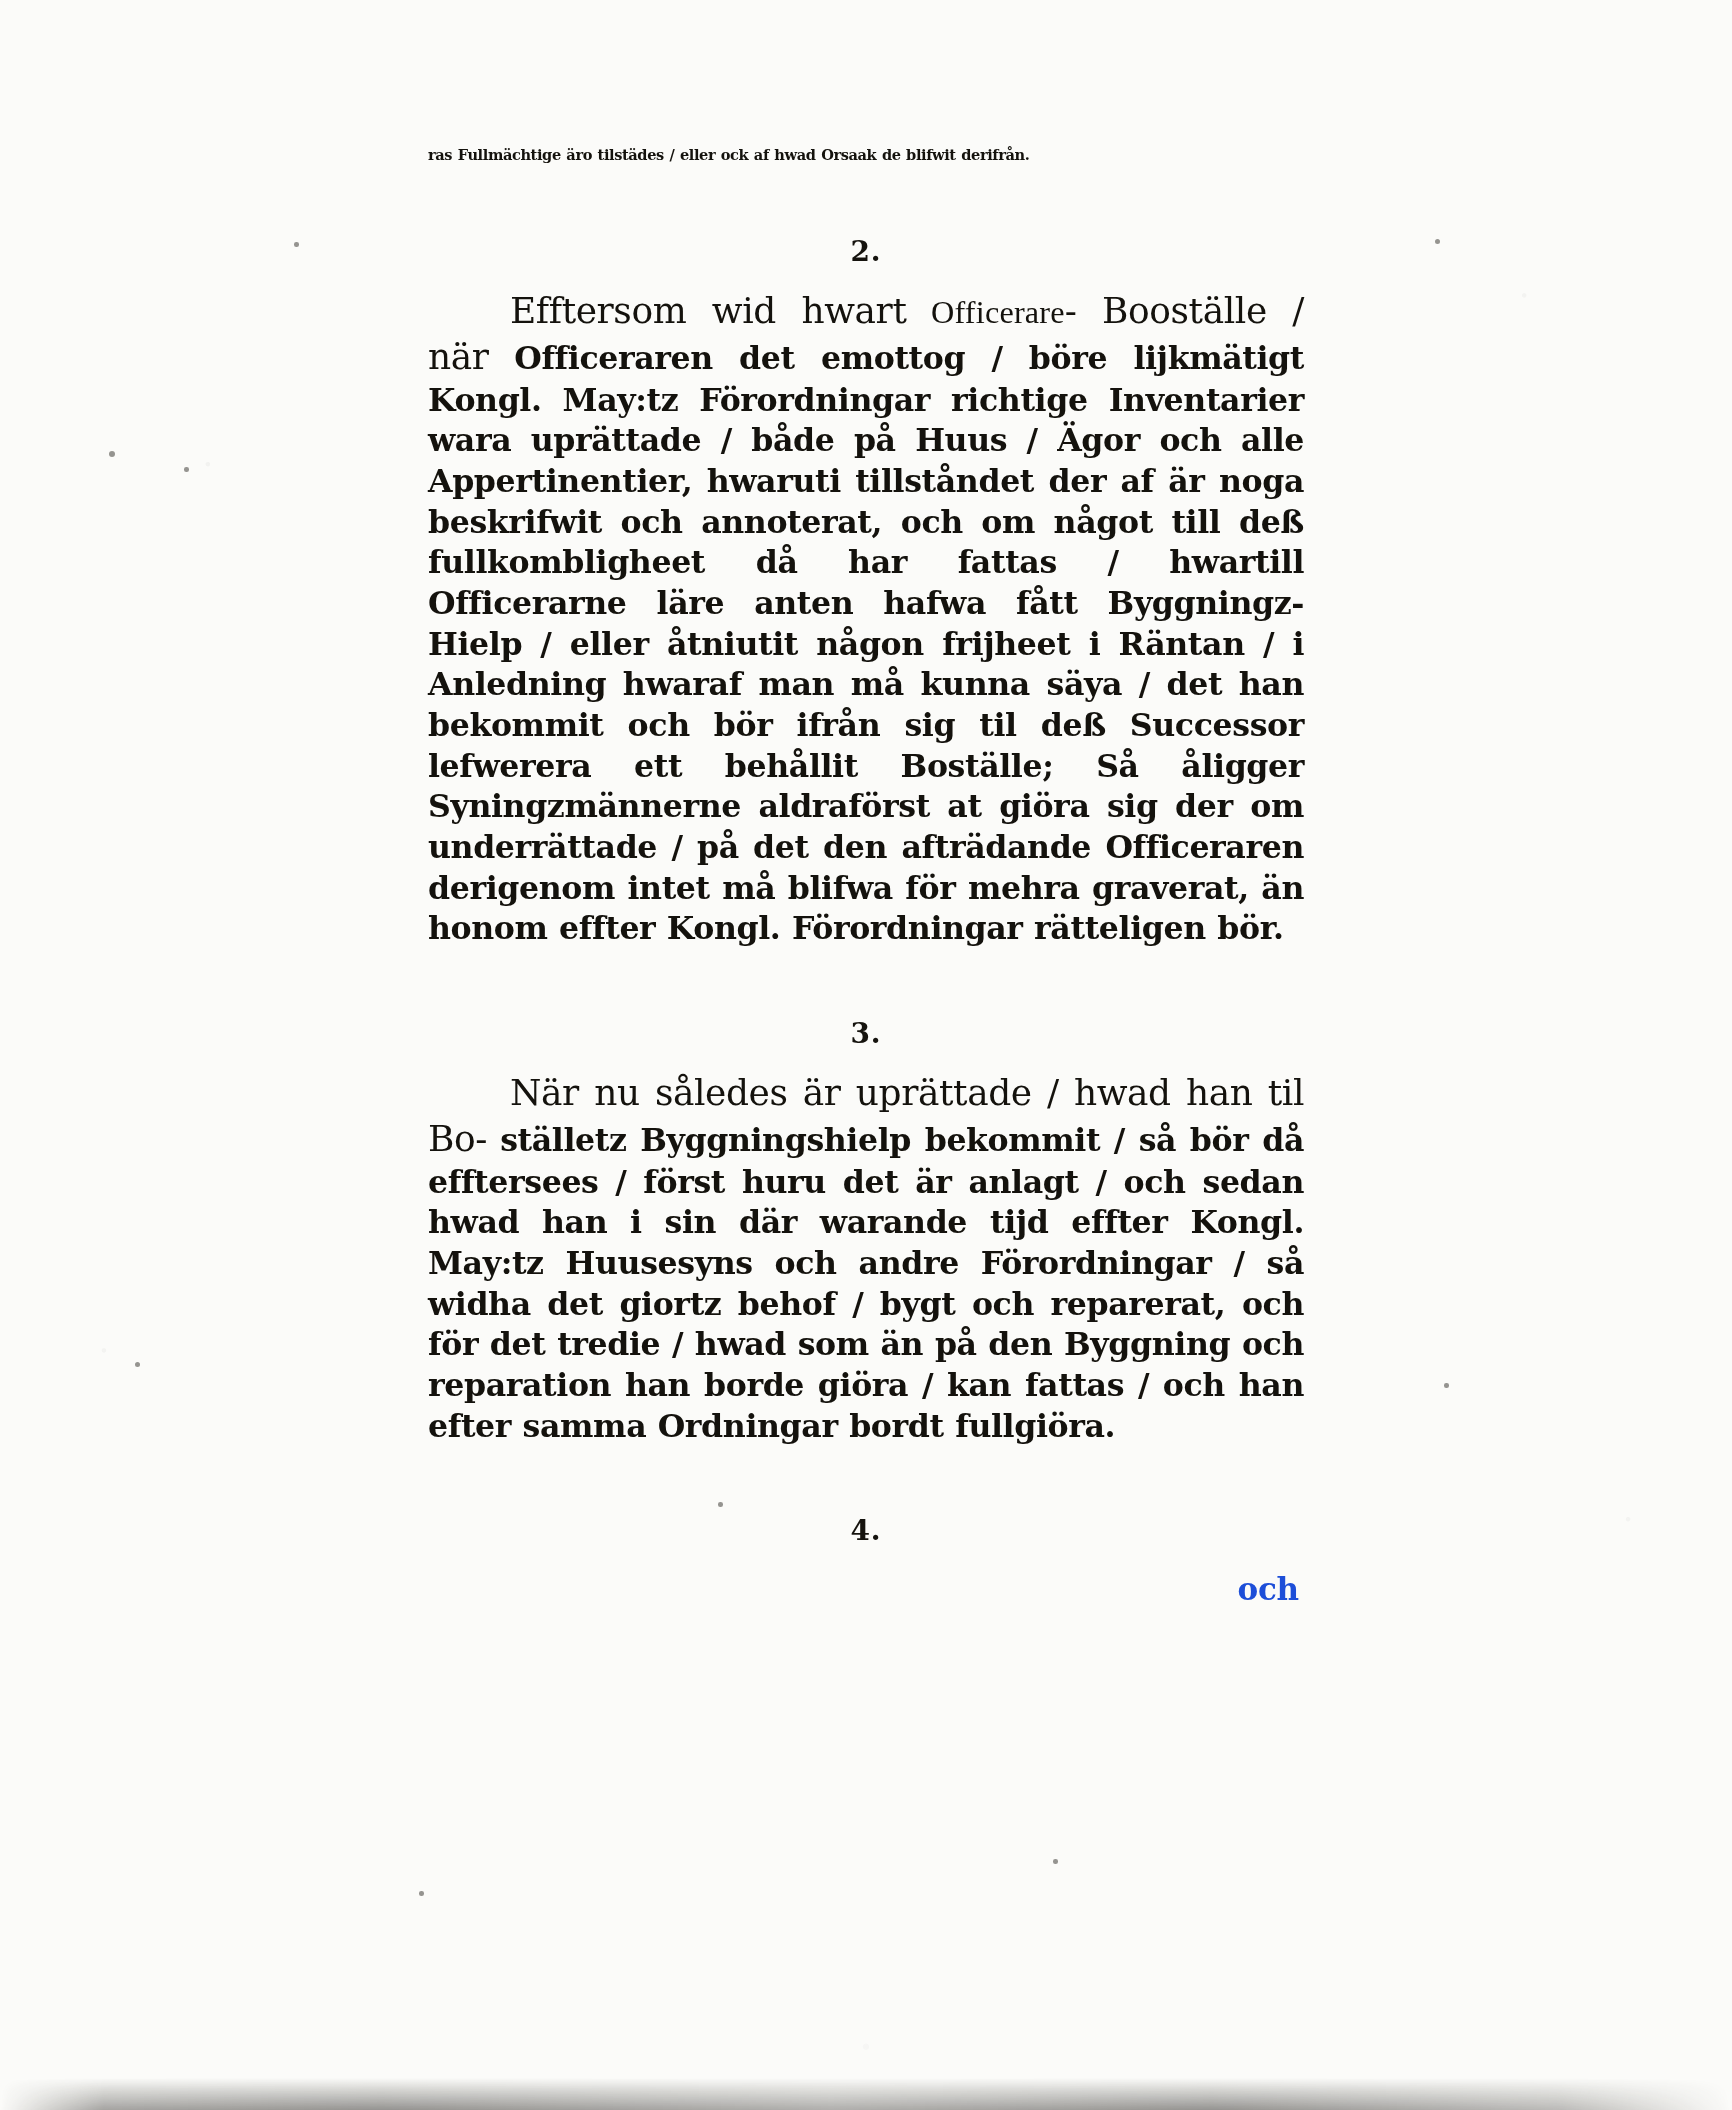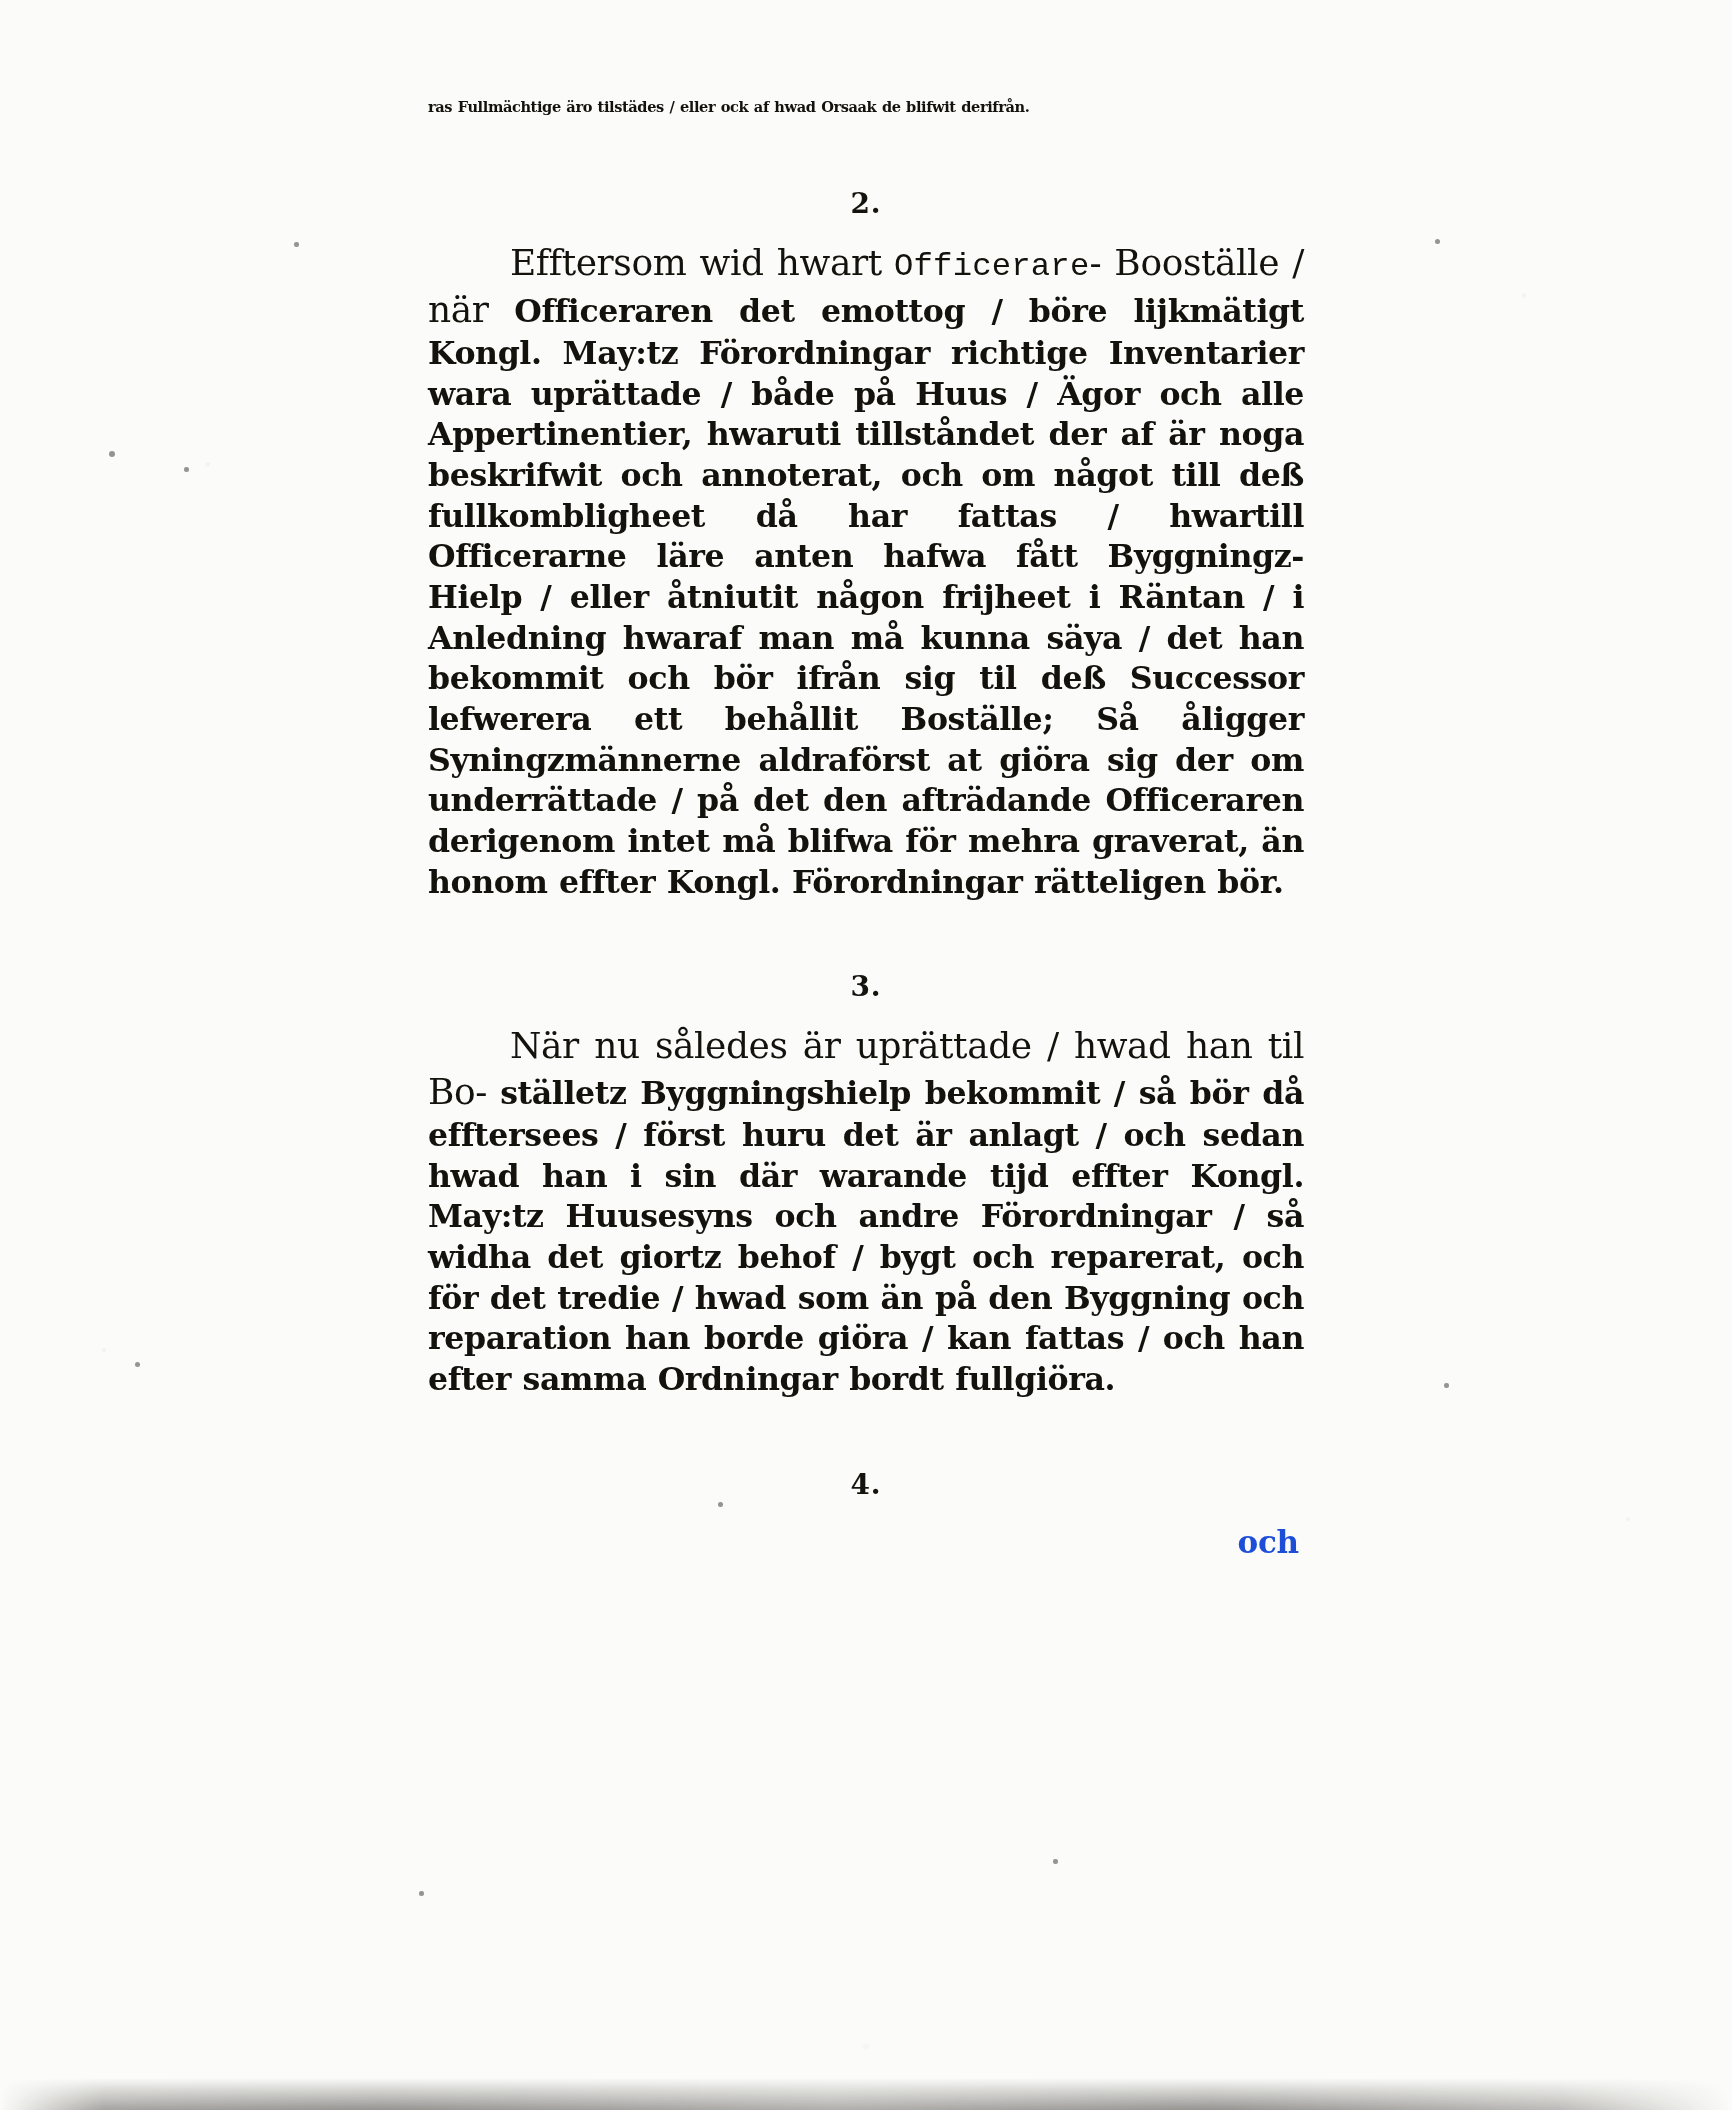--- a/index.html
+++ b/index.html
@@ -39,20 +39,21 @@
     position: absolute;
     left: 428px;
     right: 428px;
     top: 98px;
   }
 
   
   .fraktur {
     font-family: "DejaVu Serif", serif;
     color: #17150f;
+    margin-top: 48px;
     -webkit-font-smoothing: none;
   }
 
   .para {
     font-size: 31px;
     line-height: 1.30;
     text-align: justify;
     color: #14120d;
     letter-spacing: 0.2px;
     word-spacing: 0.9px;
@@ -66,21 +67,21 @@
   
   .bl {
     font-family: "DejaVu Serif", serif;
     font-weight: 700;
     font-size: 1.02em;
     letter-spacing: -0.4px;
   }
 
   
   .rom {
-    font-family: Liberation Mono, monospace;
+    font-family: Liberation Serif, serif;
     font-weight: 400;
     letter-spacing: 0.2px;
   }
 
   .section-num {
     text-align: center;
     font-family: "DejaVu Serif", serif;
     font-weight: 700;
     font-size: 28px;
     color: #15130e;

